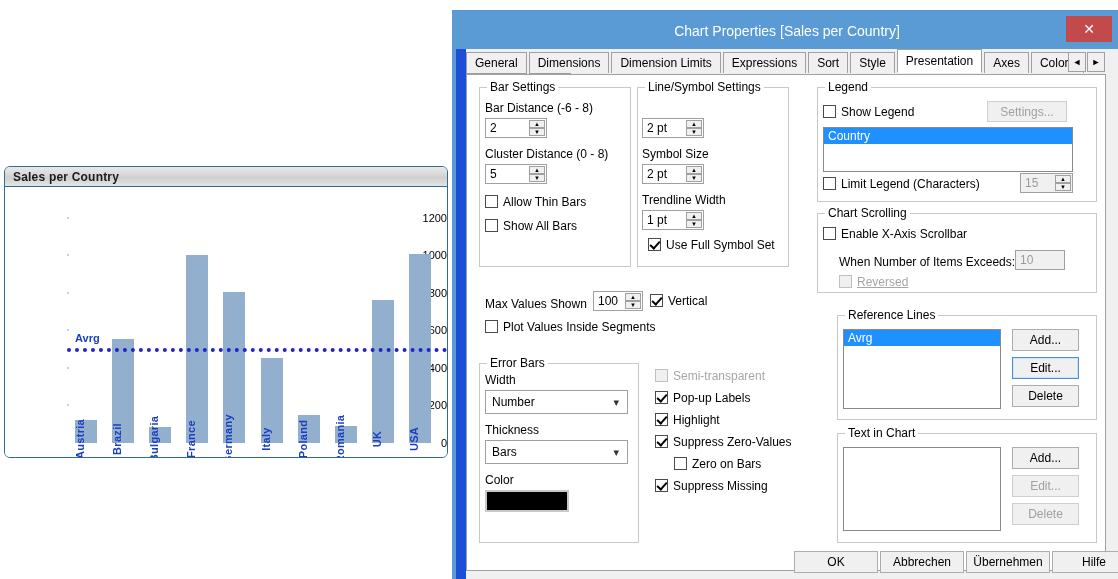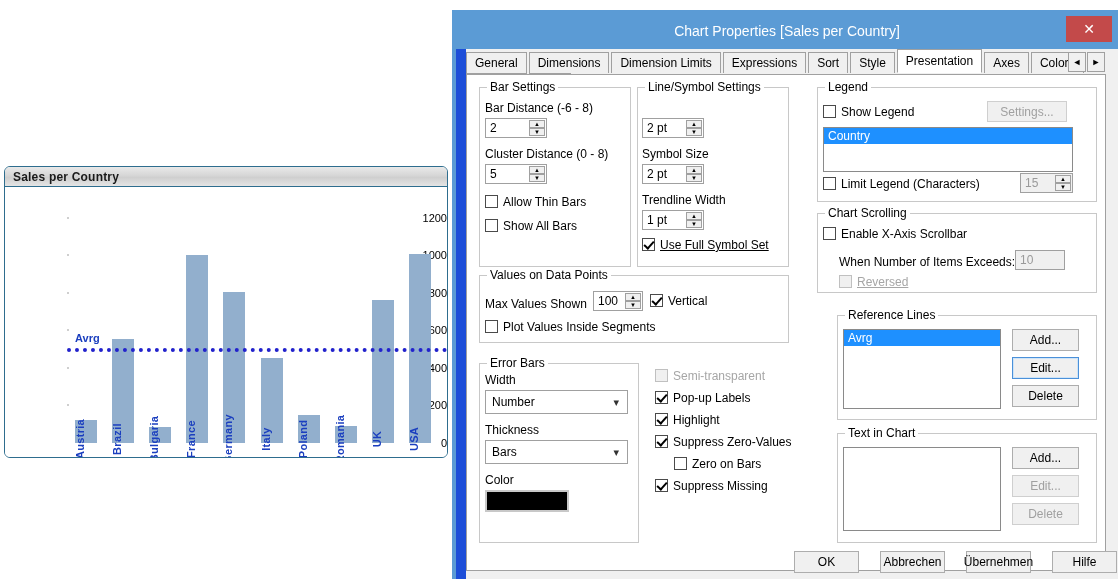--- a/index.html
+++ b/index.html
@@ -138,21 +138,21 @@
     position:absolute;height:24px;border:1px solid #a0a0a0;background:#fff;
     box-sizing:border-box;font-size:12px;cursor:pointer;
   }
   .combo .txt{position:absolute;left:6px;top:4px;}
   .combo .arw{position:absolute;right:8px;top:5px;font-size:11px;color:#333;}
   
   .swatch{position:absolute;border:2px solid #c8c8c8;background:#000;box-sizing:content-box;cursor:pointer;}
   
   #footer{position:absolute;left:0;right:12px;bottom:0;height:36px;}
   .fbtn{
-    position:absolute;top:8px;height:22px;width:65px;
+    position:absolute;top:8px;height:22px;width:84px;
     background:#f0f0f0;border:1px solid #adadad;font-size:12px;
     display:flex;align-items:center;justify-content:center;cursor:pointer;box-sizing:border-box;
   }
 </style>
 </head>
 <body>
 
 <div id="chart-object">
   <div id="chart-caption">Sales per Country</div>
   <div id="chart-plot">
@@ -293,27 +293,24 @@
           </span>
       </div>
       <div class="lbl" style="left:175px;top:118px;">Trendline Width</div>
       <div class="spin" style="left:175px;top:135px;width:62px;">
         <span class="val">1 pt</span>
         <span class="arrows">
             <div>▲</div>
             <div>▼</div>
           </span>
       </div>
-      <div class="cb checked" style="left:175px;top:163px;text-decoration:underline;">
+      <div class="cb checked" style="left:181px;top:163px;">
         <span class="box"></span><span>Use Full Symbol Set</span>
       </div>
 
-      <fieldset class="grp" style="left:10px;top:200px;width:310px;height:68px;">
-        <legend class="grp-title">Values on Data Points</legend>
-      </fieldset>
       <div class="lbl" style="left:18px;top:222px;">Max Values Shown</div>
       <div class="spin" style="left:126px;top:216px;width:50px;">
         <span class="val">100</span>
         <span class="arrows">
             <div>▲</div>
             <div>▼</div>
           </span>
       </div>
       <div class="cb checked" style="left:183px;top:219px;">
         <span class="box"></span><span>Vertical</span>

